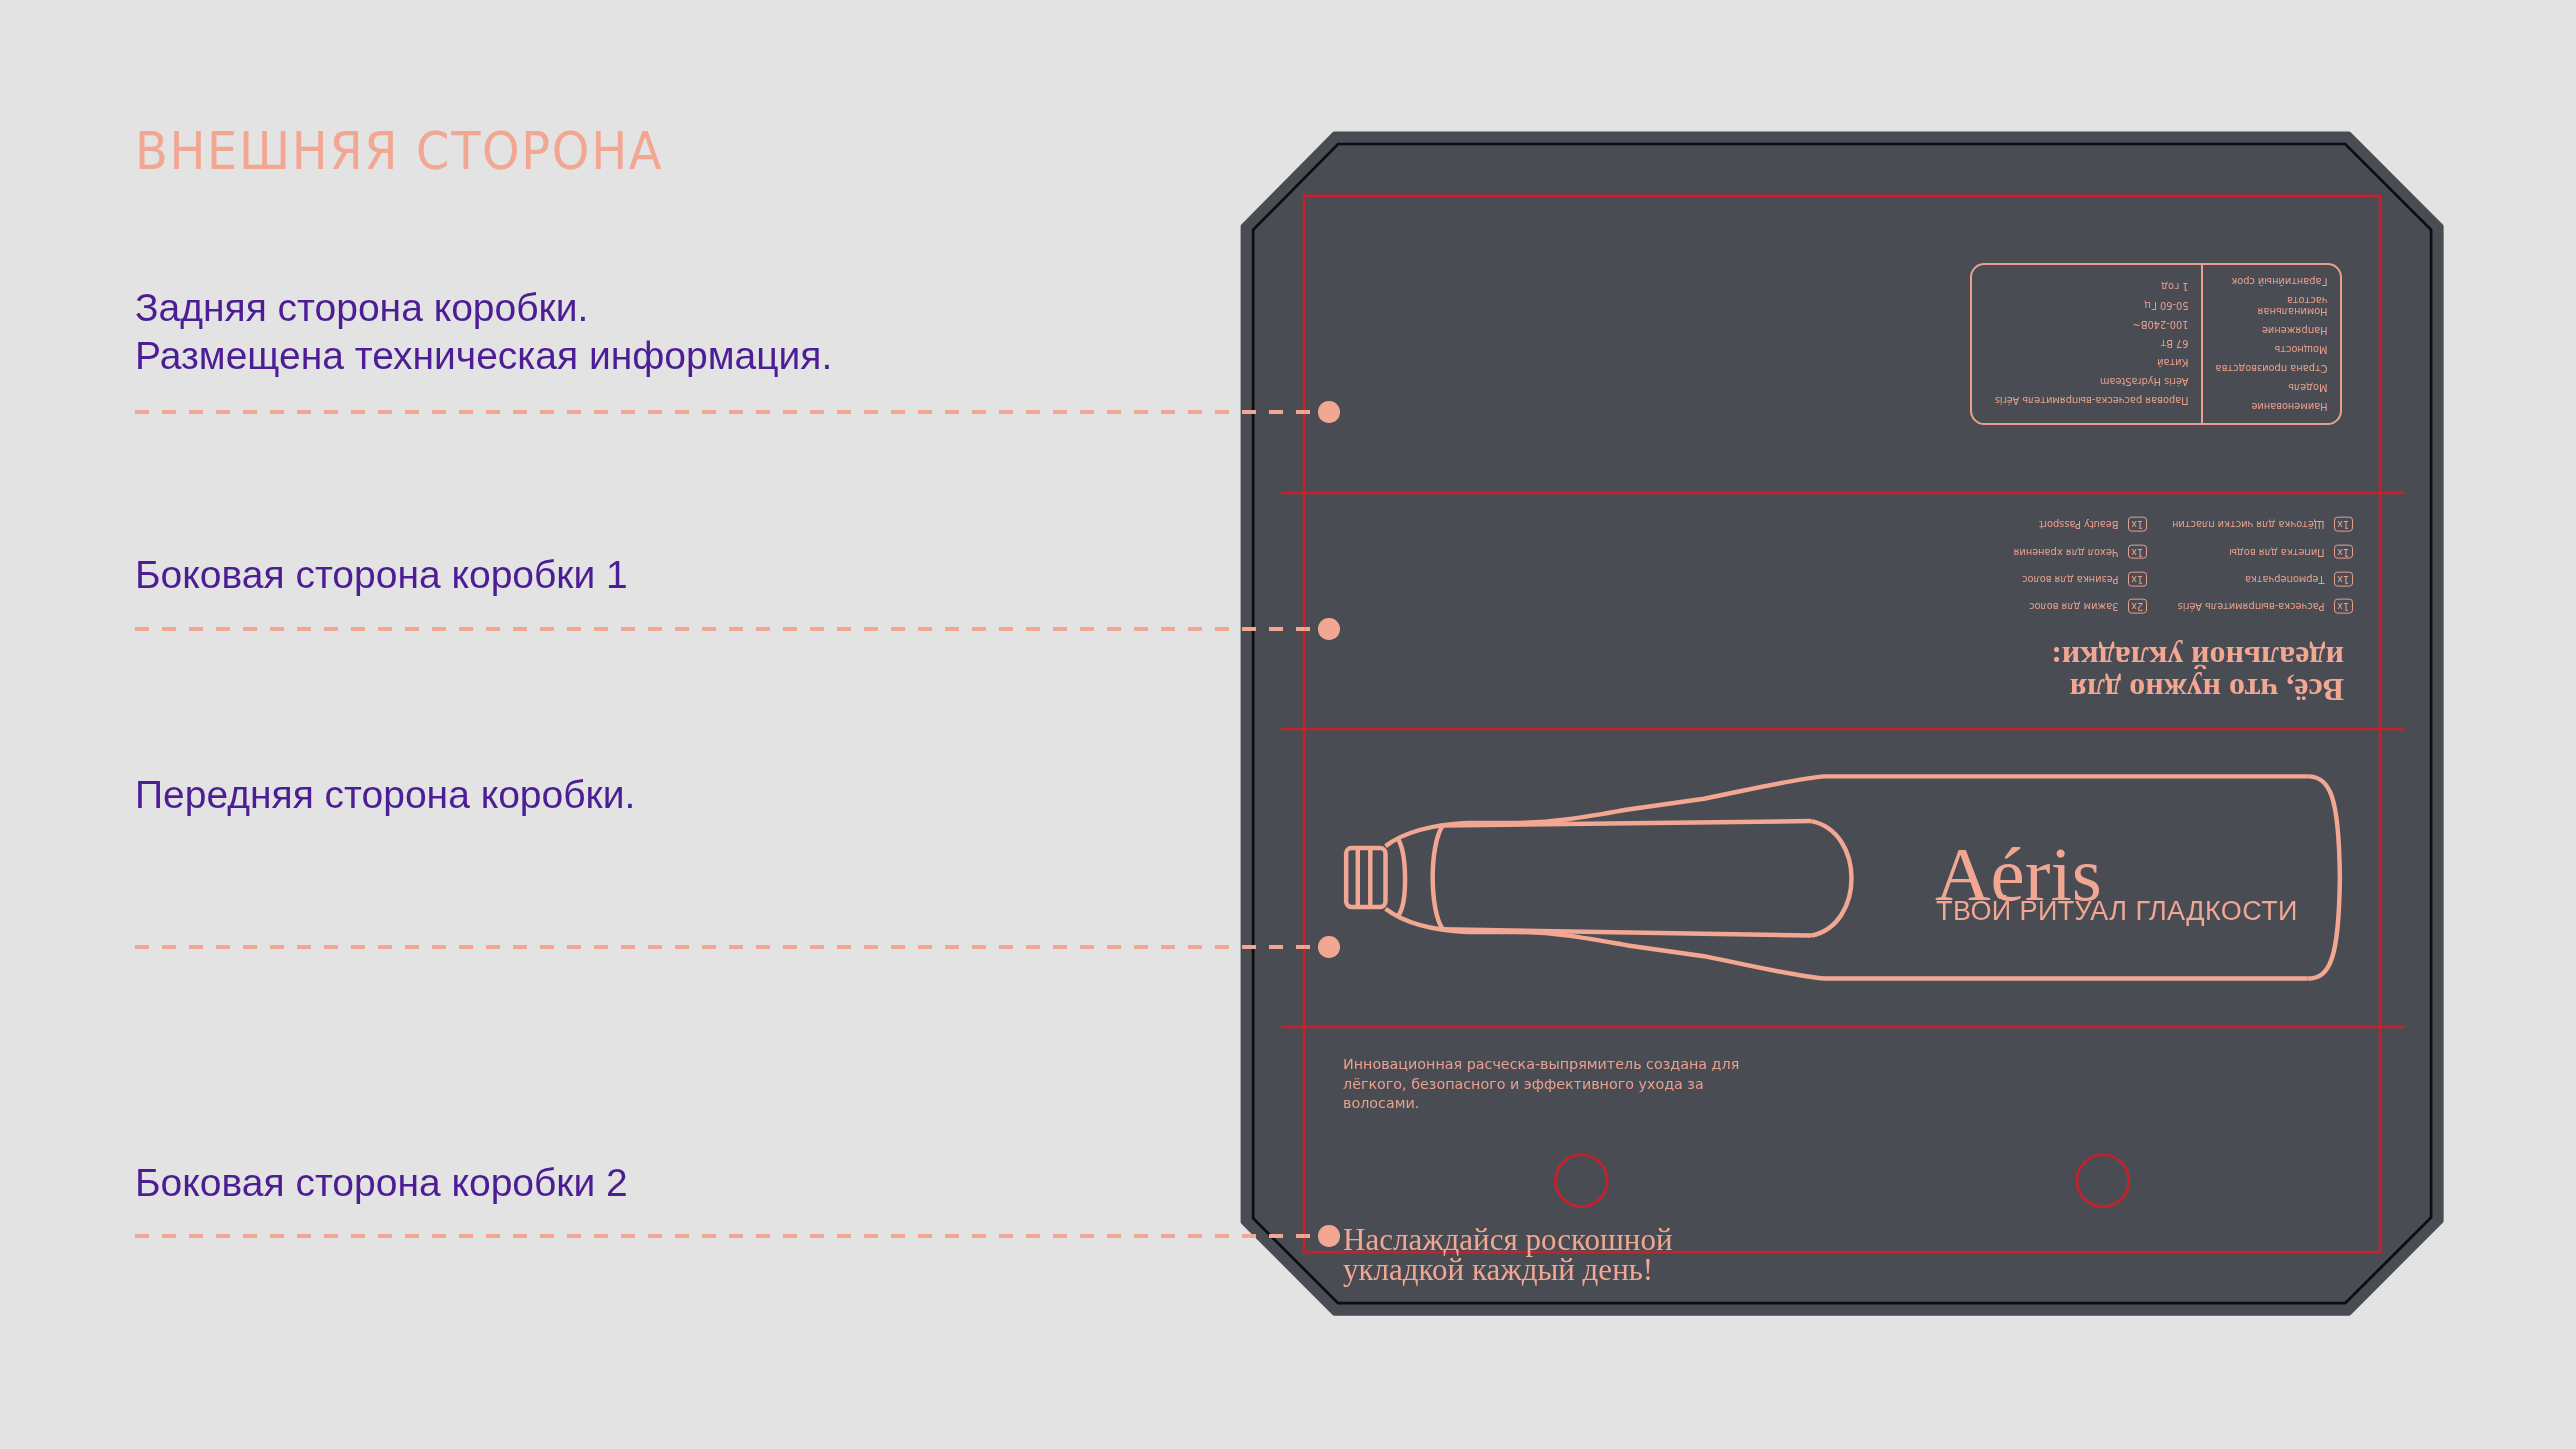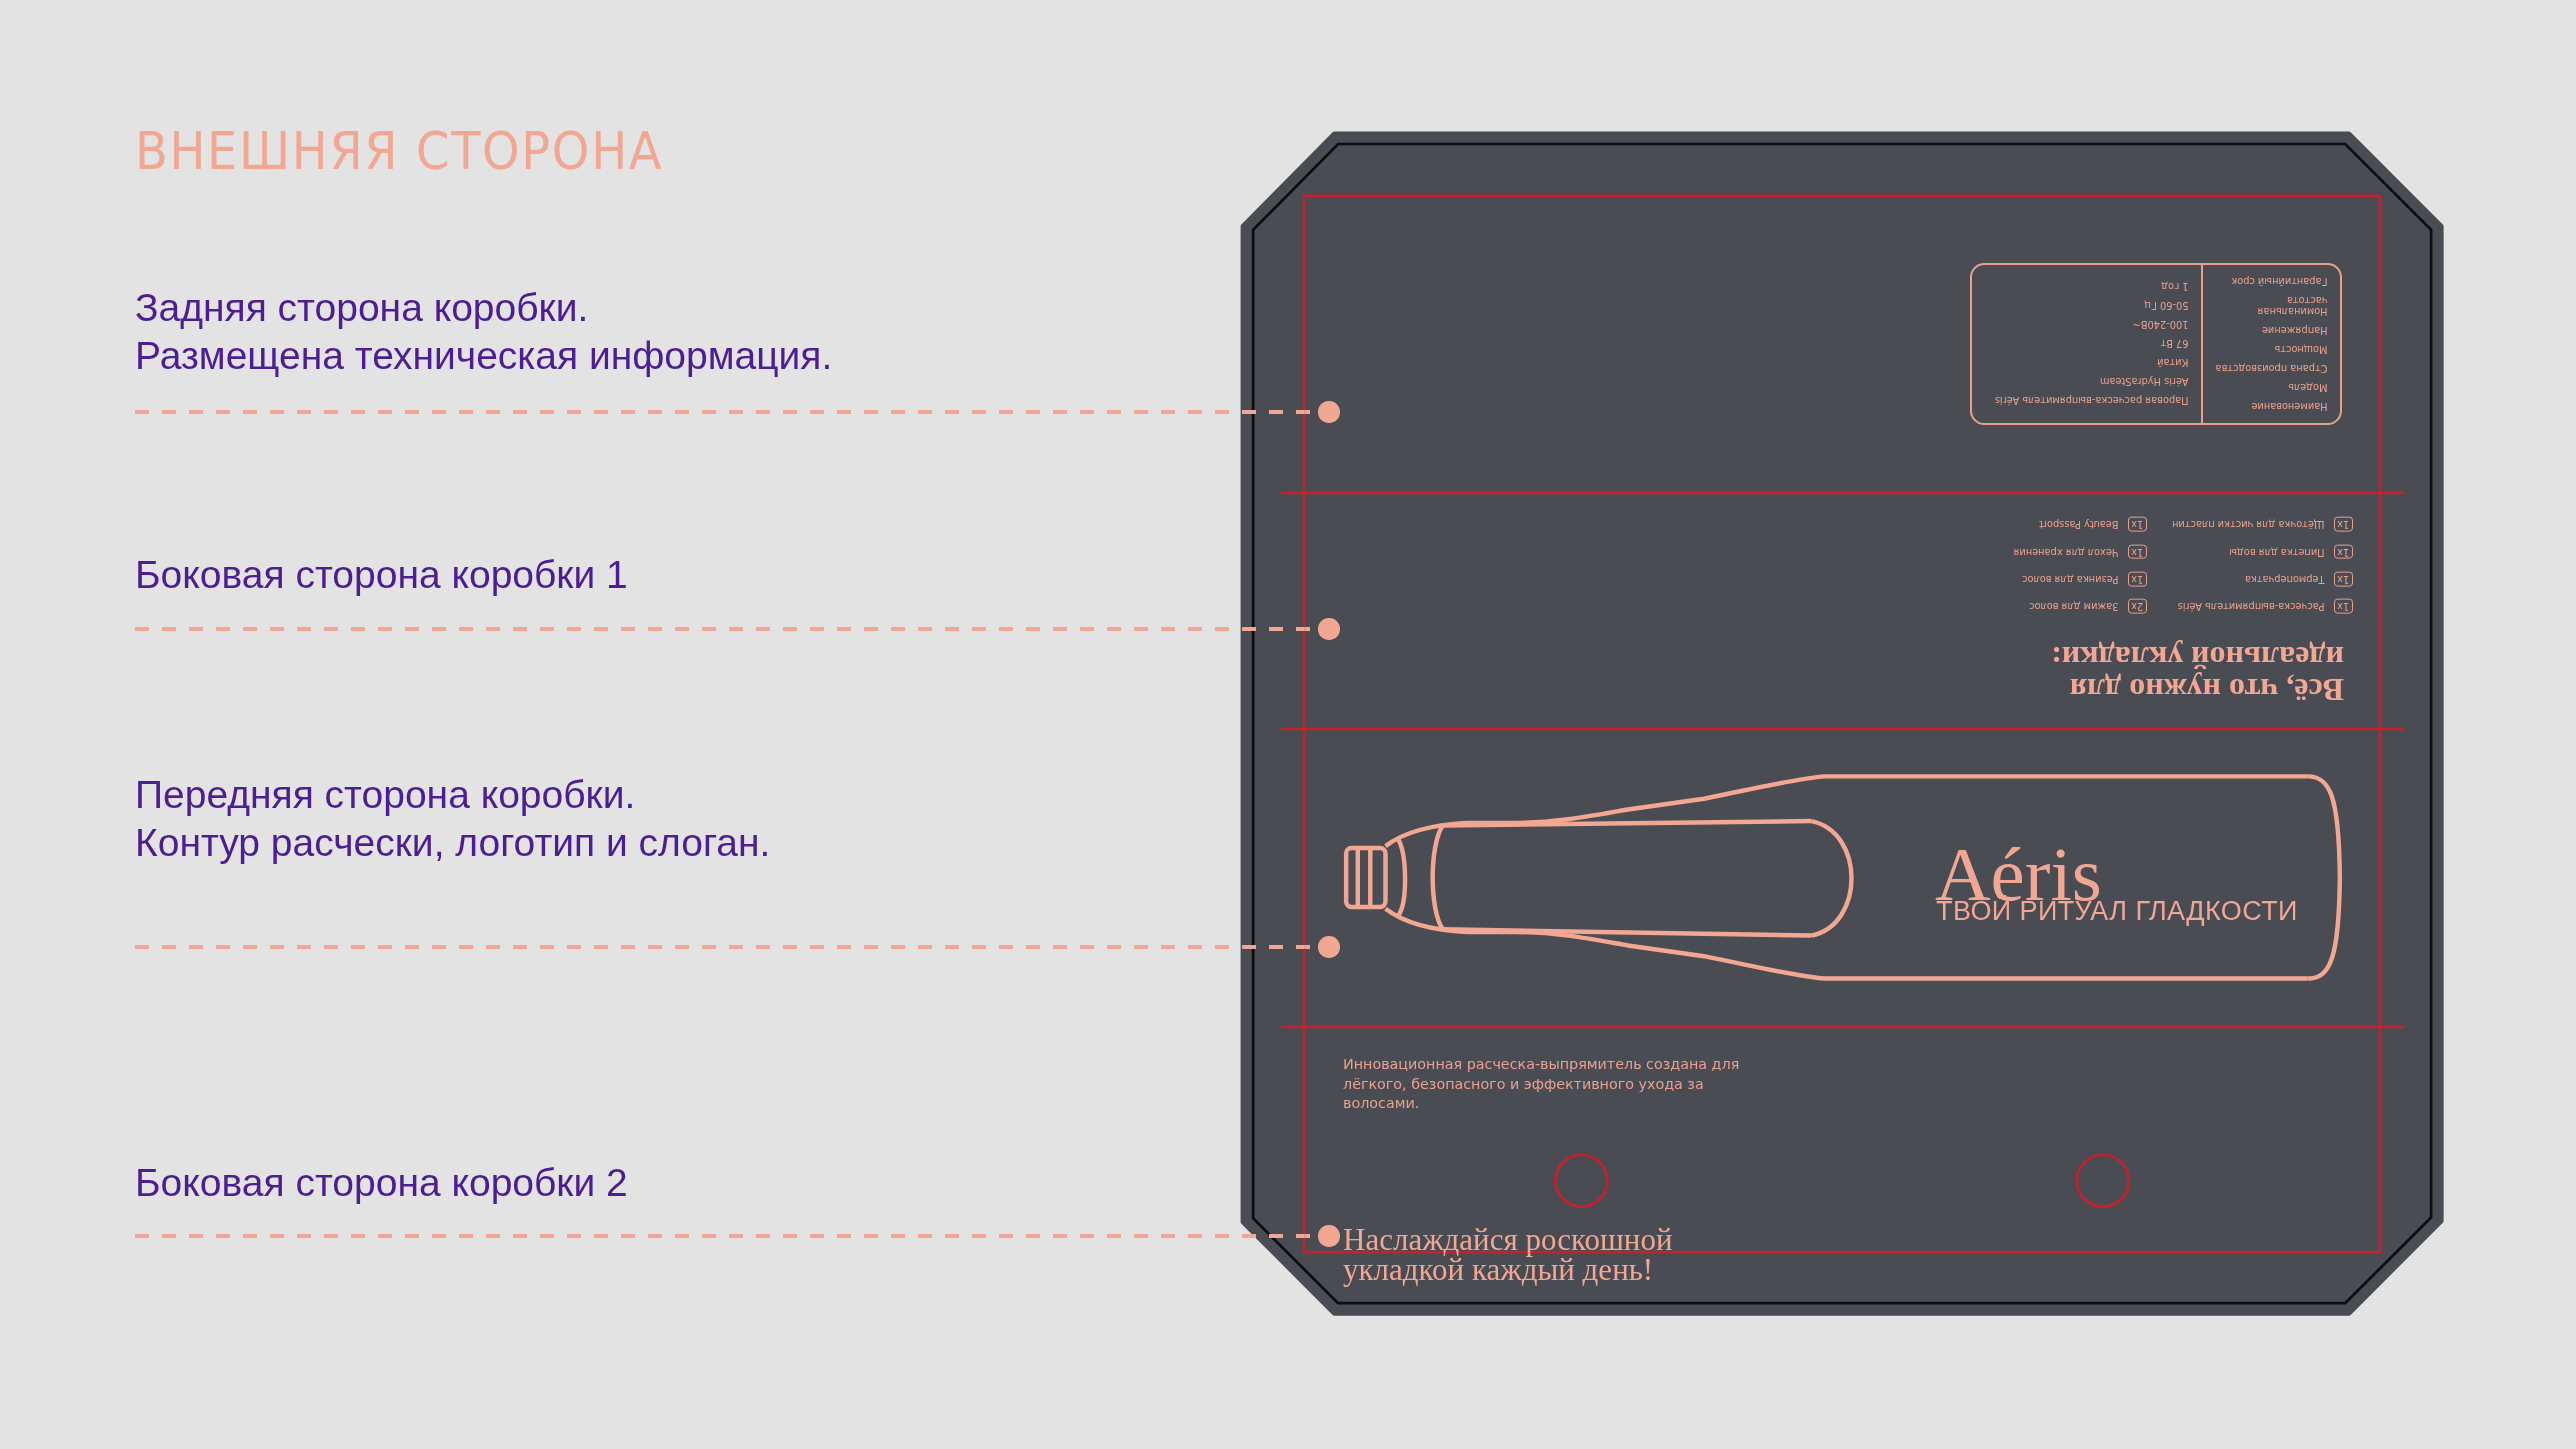--- a/index.html
+++ b/index.html
@@ -29,21 +29,20 @@
 
 <div class="label" style="top:284px">
   <div>Задняя сторона коробки.</div>
   <div>Размещена техническая информация.</div>
 </div>
 <div class="label" style="top:551px">
   <div>Боковая сторона коробки 1</div>
 </div>
 <div class="label" style="top:771px">
   <div>Передняя сторона коробки.</div>
-  <div>Контур расчески, логотип и слоган.</div>
 </div>
 <div class="label" style="top:1159px">
   <div>Боковая сторона коробки 2</div>
 </div>
 
 <svg class="box" width="2576" height="1449" viewBox="0 0 2880 1620">
   <polygon points="1492,150 2626,150 2729,253 2729,1365 2626,1468 1492,1468 1390,1366 1390,253" fill="#4a4c54" stroke="#4a4c54" stroke-width="6" stroke-linejoin="round"></polygon>
   <polygon points="1496,161 2622,161 2718,257 2718,1361 2622,1457 1496,1457 1401,1362 1401,257" fill="none" stroke="#0d0d0d" stroke-width="3"></polygon>
   <rect x="1458" y="219" width="1203" height="1181" fill="none" stroke="#c8202a" stroke-width="3"></rect>
   <line x1="1432" y1="551" x2="2688" y2="551" stroke="#c8202a" stroke-width="3"></line>

